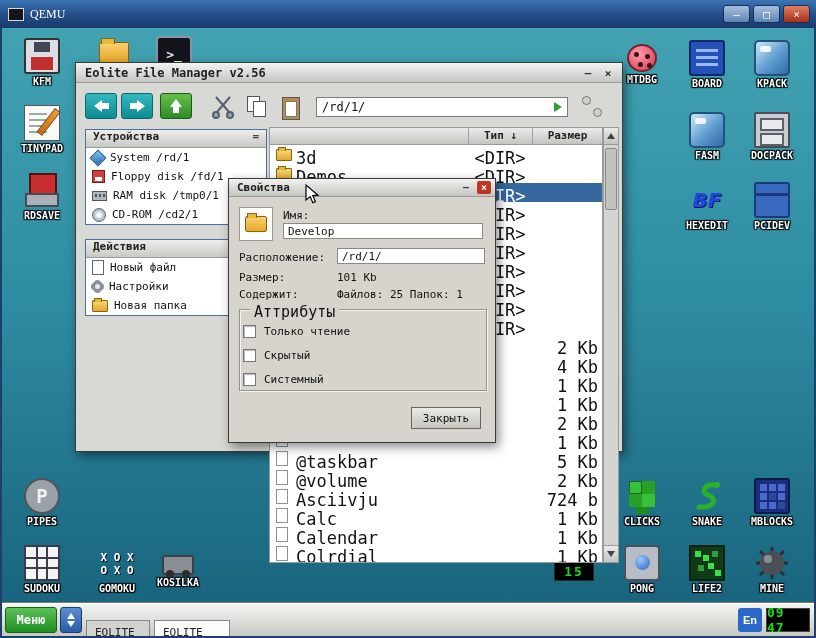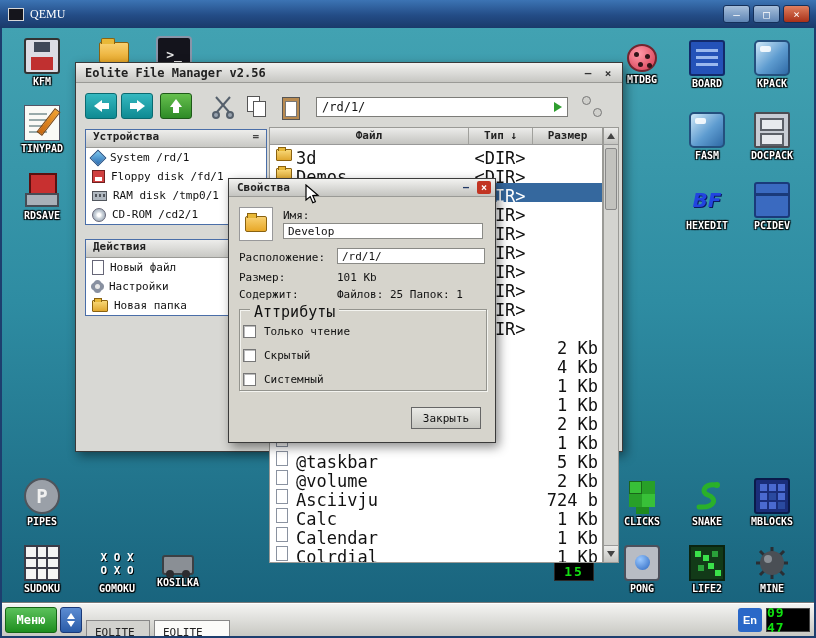--- a/index.html
+++ b/index.html
@@ -467,21 +467,20 @@
           <span>Настройки</span>
         </div>
         <div class="pitem">
           <span class="ic-folder-s"></span>
           <span>Новая папка</span>
         </div>
       </div>
 
       <div class="flist">
         <div class="fl-h">
-          <span class="c1">Файл</span>
           <span class="c2"><span>Тип</span> <span>↓</span></span>
           <span class="c3">Размер</span>
         </div>
         <div>
 
             <div class="frow" data-icon="folder">
               <span class="fic"></span>
               <span class="fname">3d</span>
               <span class="ftype">&lt;DIR&gt;</span>
               <span class="fsize"></span>

